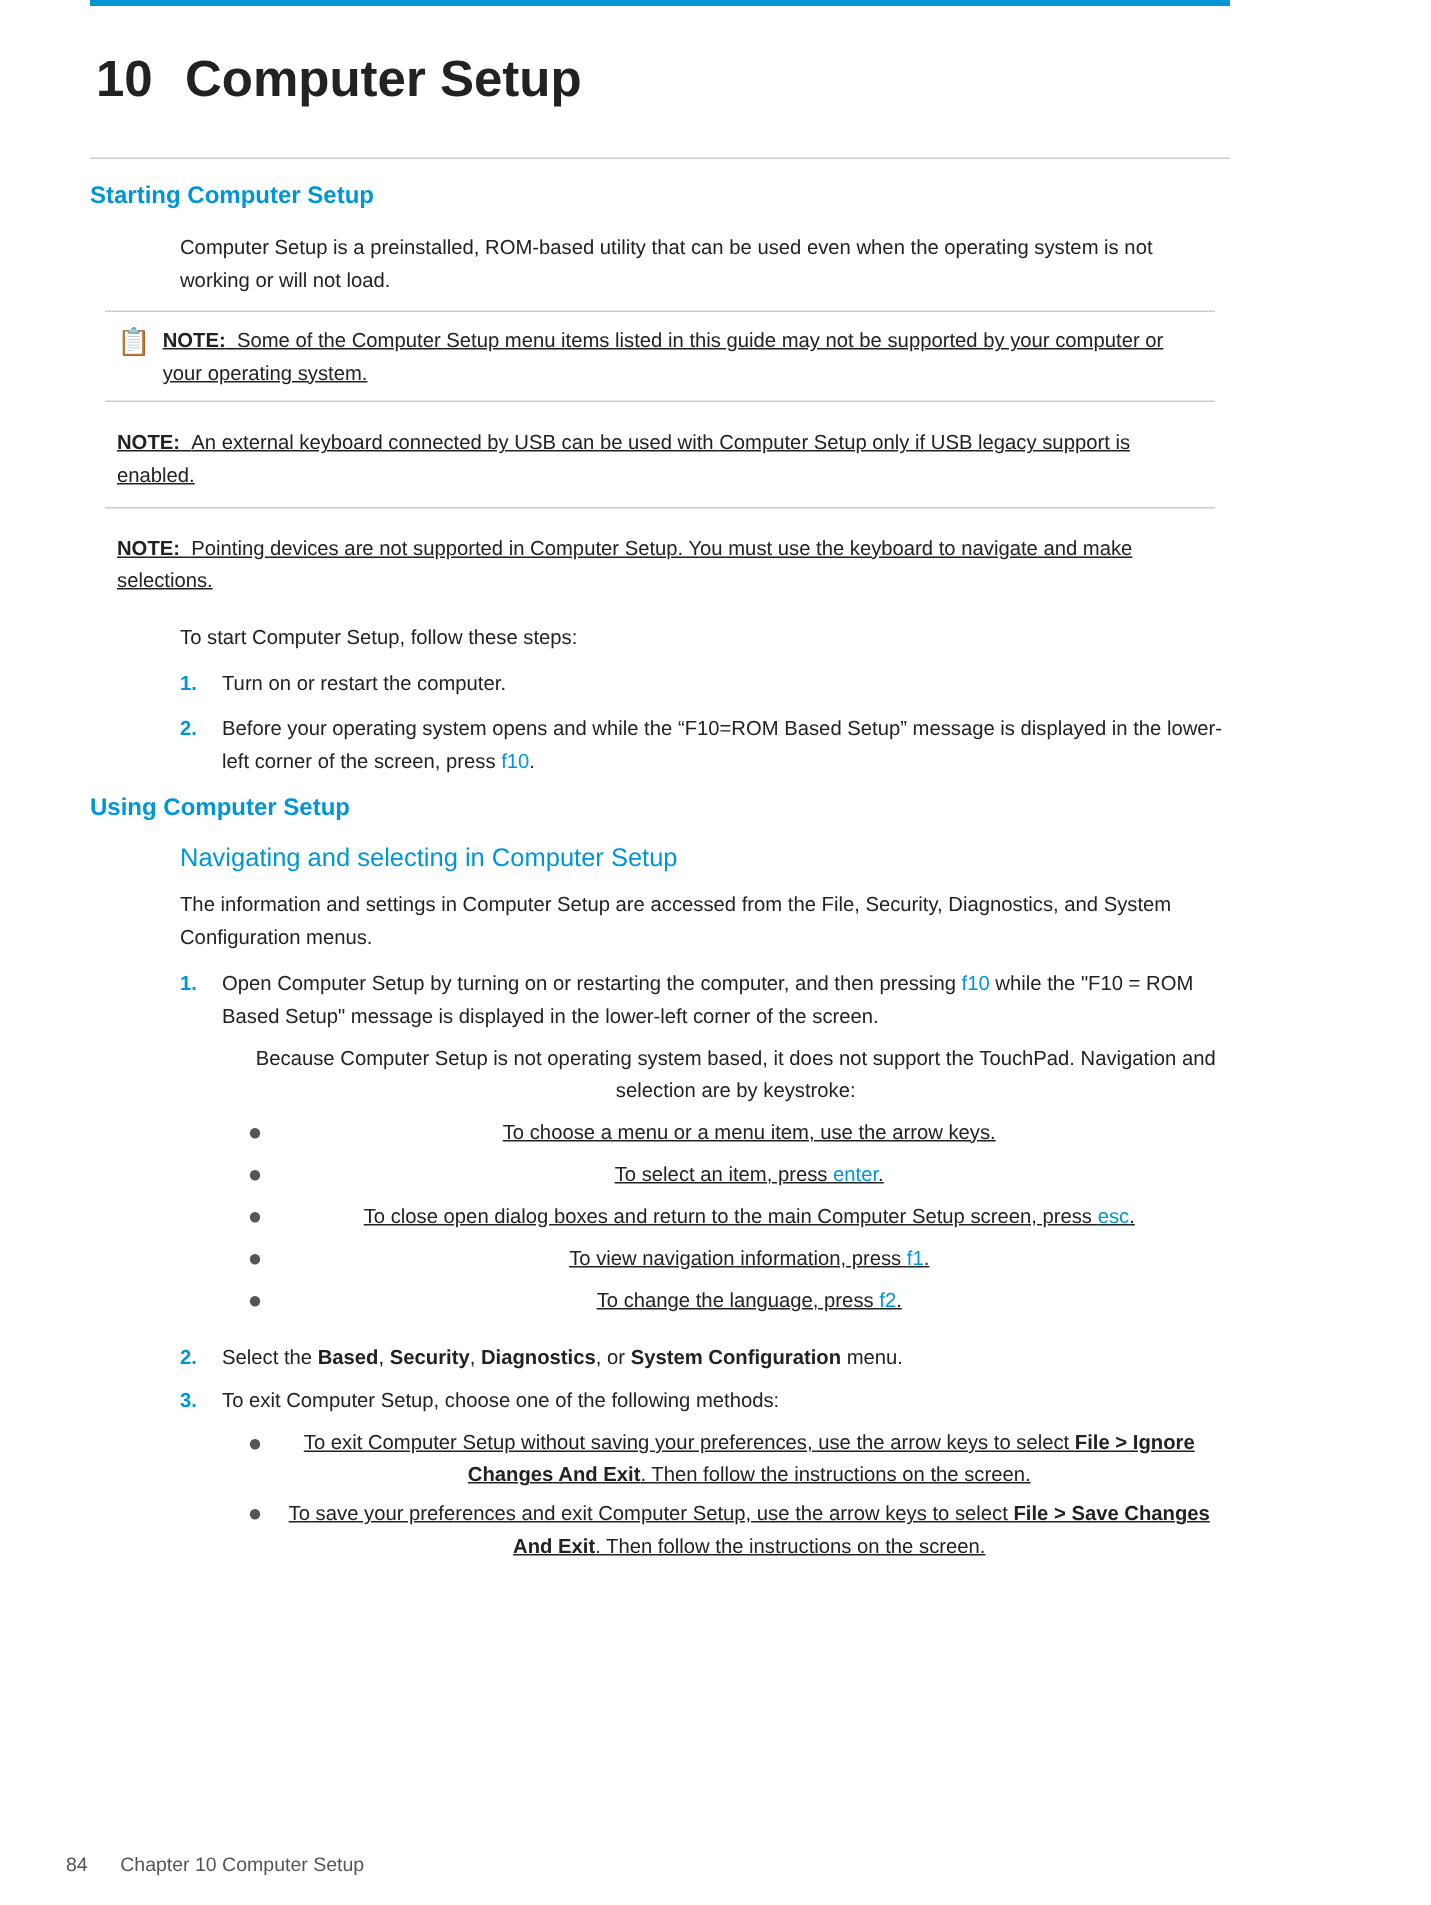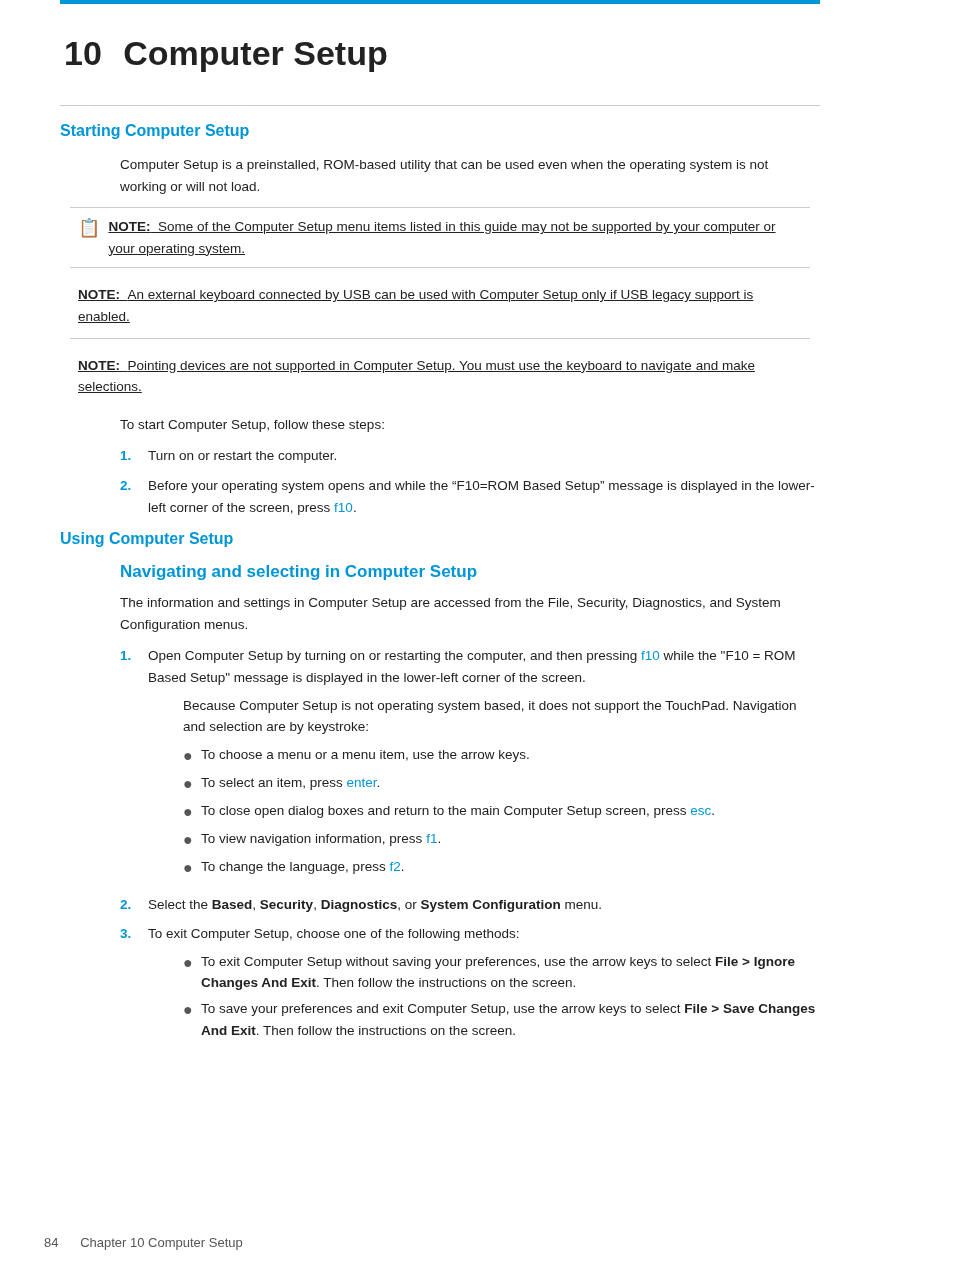--- a/index.html
+++ b/index.html
@@ -42,21 +42,21 @@
       margin: 0 0 16px 0;
     }
     .section-title {
       font-size: 16px;
       font-weight: bold;
       color: #0096d6;
       margin-bottom: 14px;
     }
     .subsection-title {
       font-size: 17px;
-      font-weight: bold;
+      font-weight: normal;
       color: #0096d6;
       margin-bottom: 10px;
       margin-left: 60px;
     }
     .body-text {
       font-size: 13.5px;
       color: #222;
       line-height: 1.6;
       margin-bottom: 10px;
       margin-left: 60px;
@@ -125,22 +125,23 @@
     .ordered-list li .step-num {
       color: #0096d6;
       font-weight: bold;
       min-width: 28px;
       font-size: 13.5px;
     }
     .ordered-list li .step-content {
       flex: 1;
     }
     .nested-content {
-      margin-left: 35px;
+      margin-left: 13px;
       margin-top: 6px;
+      text-align: center;
     }
     .nested-bullet-list {
       list-style: none;
       padding-left: 0;
       margin-bottom: 6px;
     }
     .nested-bullet-list li {
       display: flex;
       align-items: flex-start;
       font-size: 13.5px;
@@ -149,20 +150,21 @@
       margin-bottom: 4px;
     }
     .nested-bullet-list li .bullet-dot {
       min-width: 18px;
       font-size: 16px;
       line-height: 1.5;
       color: #555;
     }
     .nested-bullet-list li .bullet-content {
       flex: 1;
+      text-decoration: underline;
     }
     .page-footer {
       position: absolute;
       bottom: 20px;
       left: 44px;
       font-size: 13px;
       color: #555;
       margin-top: 36px;
     }
   </style>

